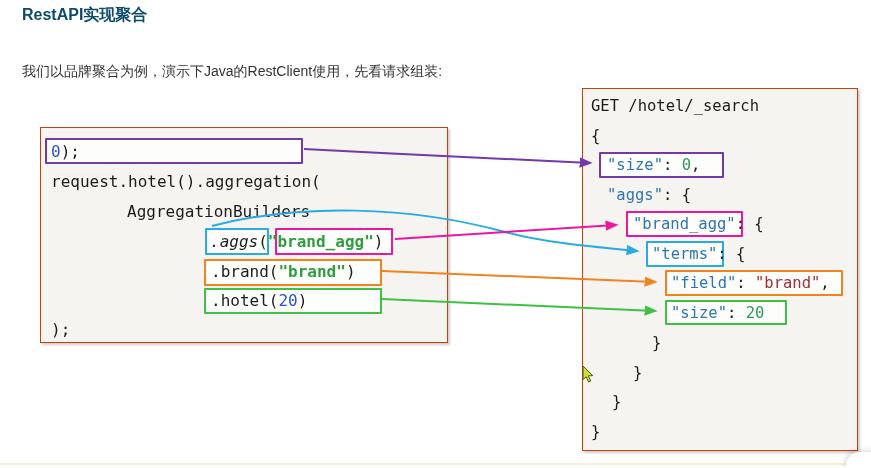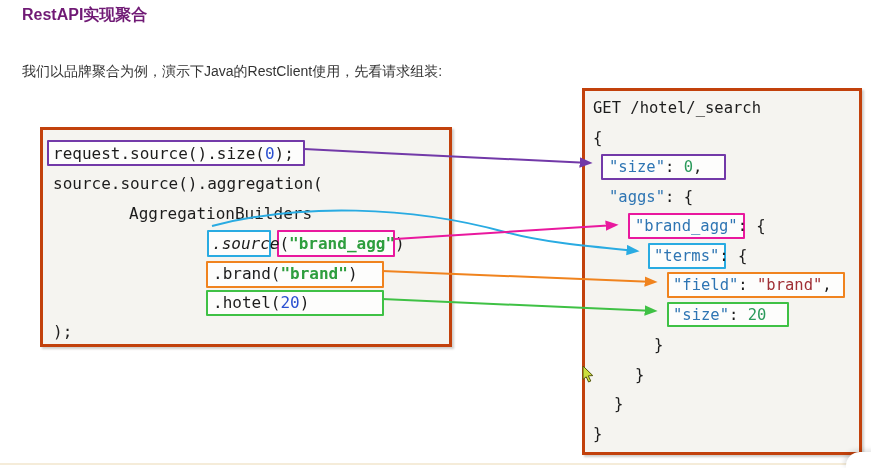--- a/index.html
+++ b/index.html
@@ -4,28 +4,28 @@
 <style>
   html,body{margin:0;padding:0;}
   body{
     width:871px;height:468px;position:relative;overflow:hidden;
     background:#ffffff;
     font-family:"Liberation Sans",sans-serif;
   }
   .abs{position:absolute;}
   
   #doc-title{
-    left:22px;top:5px;font-size:16px;font-weight:bold;color:#701a75;
+    left:22px;top:5px;font-size:16px;font-weight:bold;color:#0c4a6e;
   }
   #doc-subtitle{
     left:22px;top:63px;font-size:14px;color:#333;
   }
   
   .panel{
-    background:#f5f4f0;border:3px solid #c2410c;
+    background:#f5f4f0;border:1px solid #c2410c;
     box-shadow:2px 2px 2px rgba(120,115,105,.35);
     text-align:right;
   }
   #java-panel{left:40px;top:127px;width:406px;height:214px;}
   #dsl-panel{left:582px;top:88px;width:274px;height:361px;}
   
   .mono{
     font-family:"DejaVu Sans Mono","Liberation Mono",monospace;
     white-space:pre;color:#1c1c1c;
   }
@@ -73,24 +73,24 @@
 <div class="abs" id="doc-subtitle">我们以品牌聚合为例，演示下Java的RestClient使用，先看请求组装:</div>
 
 <div class="abs panel" id="java-panel">
 
   <div class="hbox purple" id="jb-size"></div>
   <div class="hbox cyan" id="jb-terms"></div>
   <div class="hbox magenta" id="jb-brandagg"></div>
   <div class="hbox orange" id="jb-field"></div>
   <div class="hbox green" id="jb-size20"></div>
 
-  <div class="abs mono code-line" style="left:10px;top:8px"><span>request.source().size(</span><span class="num">0</span><span>);</span></div>
-  <div class="abs mono code-line" style="left:10px;top:38px"><span>source.source().aggregation(</span></div>
+  <div class="abs mono code-line" style="left:10px;top:8px"><span class="num">0</span><span>);</span></div>
+  <div class="abs mono code-line" style="left:10px;top:38px"><span>request.hotel().aggregation(</span></div>
   <div class="abs mono code-line" style="left:86px;top:68px"><span>AggregationBuilders</span></div>
-  <div class="abs mono code-line" style="left:169px;top:98px"><span class="it">.source</span><span>(</span><span class="lit">"brand_agg"</span><span>)</span></div>
+  <div class="abs mono code-line" style="left:169px;top:98px"><span class="it">.aggs</span><span>(</span><span class="lit">"brand_agg"</span><span>)</span></div>
   <div class="abs mono code-line" style="left:170px;top:128px"><span>.brand(</span><span class="lit">"brand"</span><span>)</span></div>
   <div class="abs mono code-line" style="left:170px;top:157px"><span>.hotel(</span><span class="num">20</span><span>)</span></div>
   <div class="abs mono code-line" style="left:10px;top:186px"><span>);</span></div>
 </div>
 
 <div class="abs panel" id="dsl-panel">
 
   <div class="hbox purple" id="db-size"></div>
   <div class="hbox magenta" id="db-brandagg"></div>
   <div class="hbox cyan" id="db-terms"></div>

